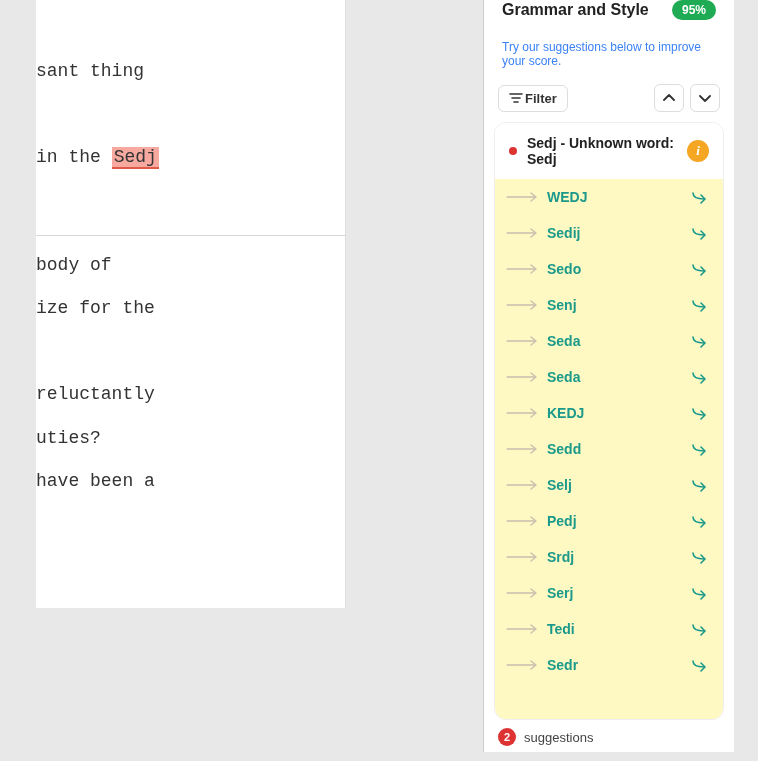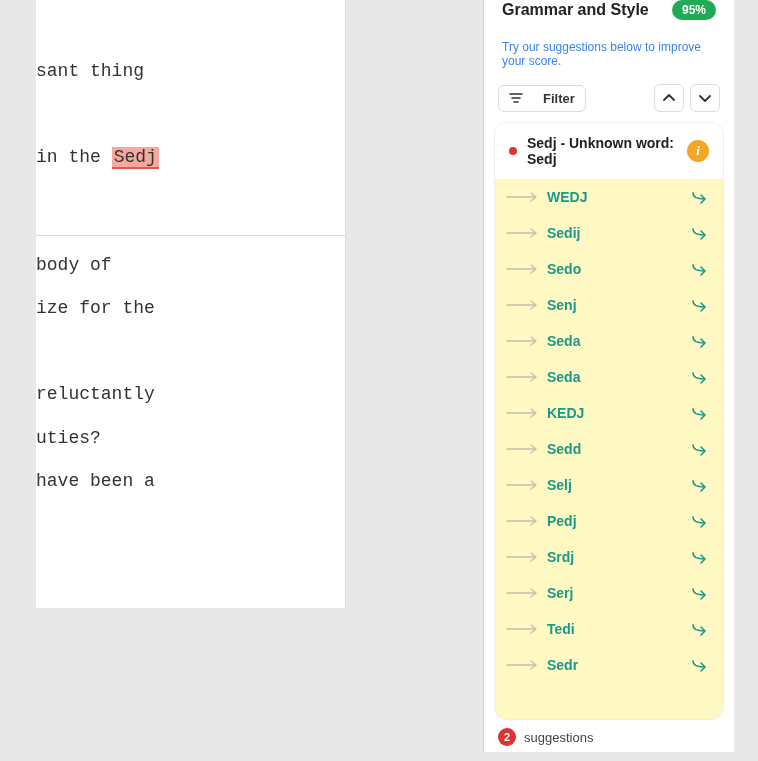--- a/index.html
+++ b/index.html
@@ -76,21 +76,21 @@
   }
   .toolbar {
     display: flex;
     justify-content: space-between;
     align-items: center;
     padding: 6px 14px 10px 14px;
   }
   .filter-btn {
     display: flex;
     align-items: center;
-    gap: 20px;
+    gap: 2px;
     border: 1px solid #ddd;
     border-radius: 6px;
     padding: 5px 10px;
     font-size: 13px;
     font-weight: 600;
     color: #333;
     background: #fff;
     cursor: pointer;
   }
   .nav-btns { display: flex; gap: 6px; }

